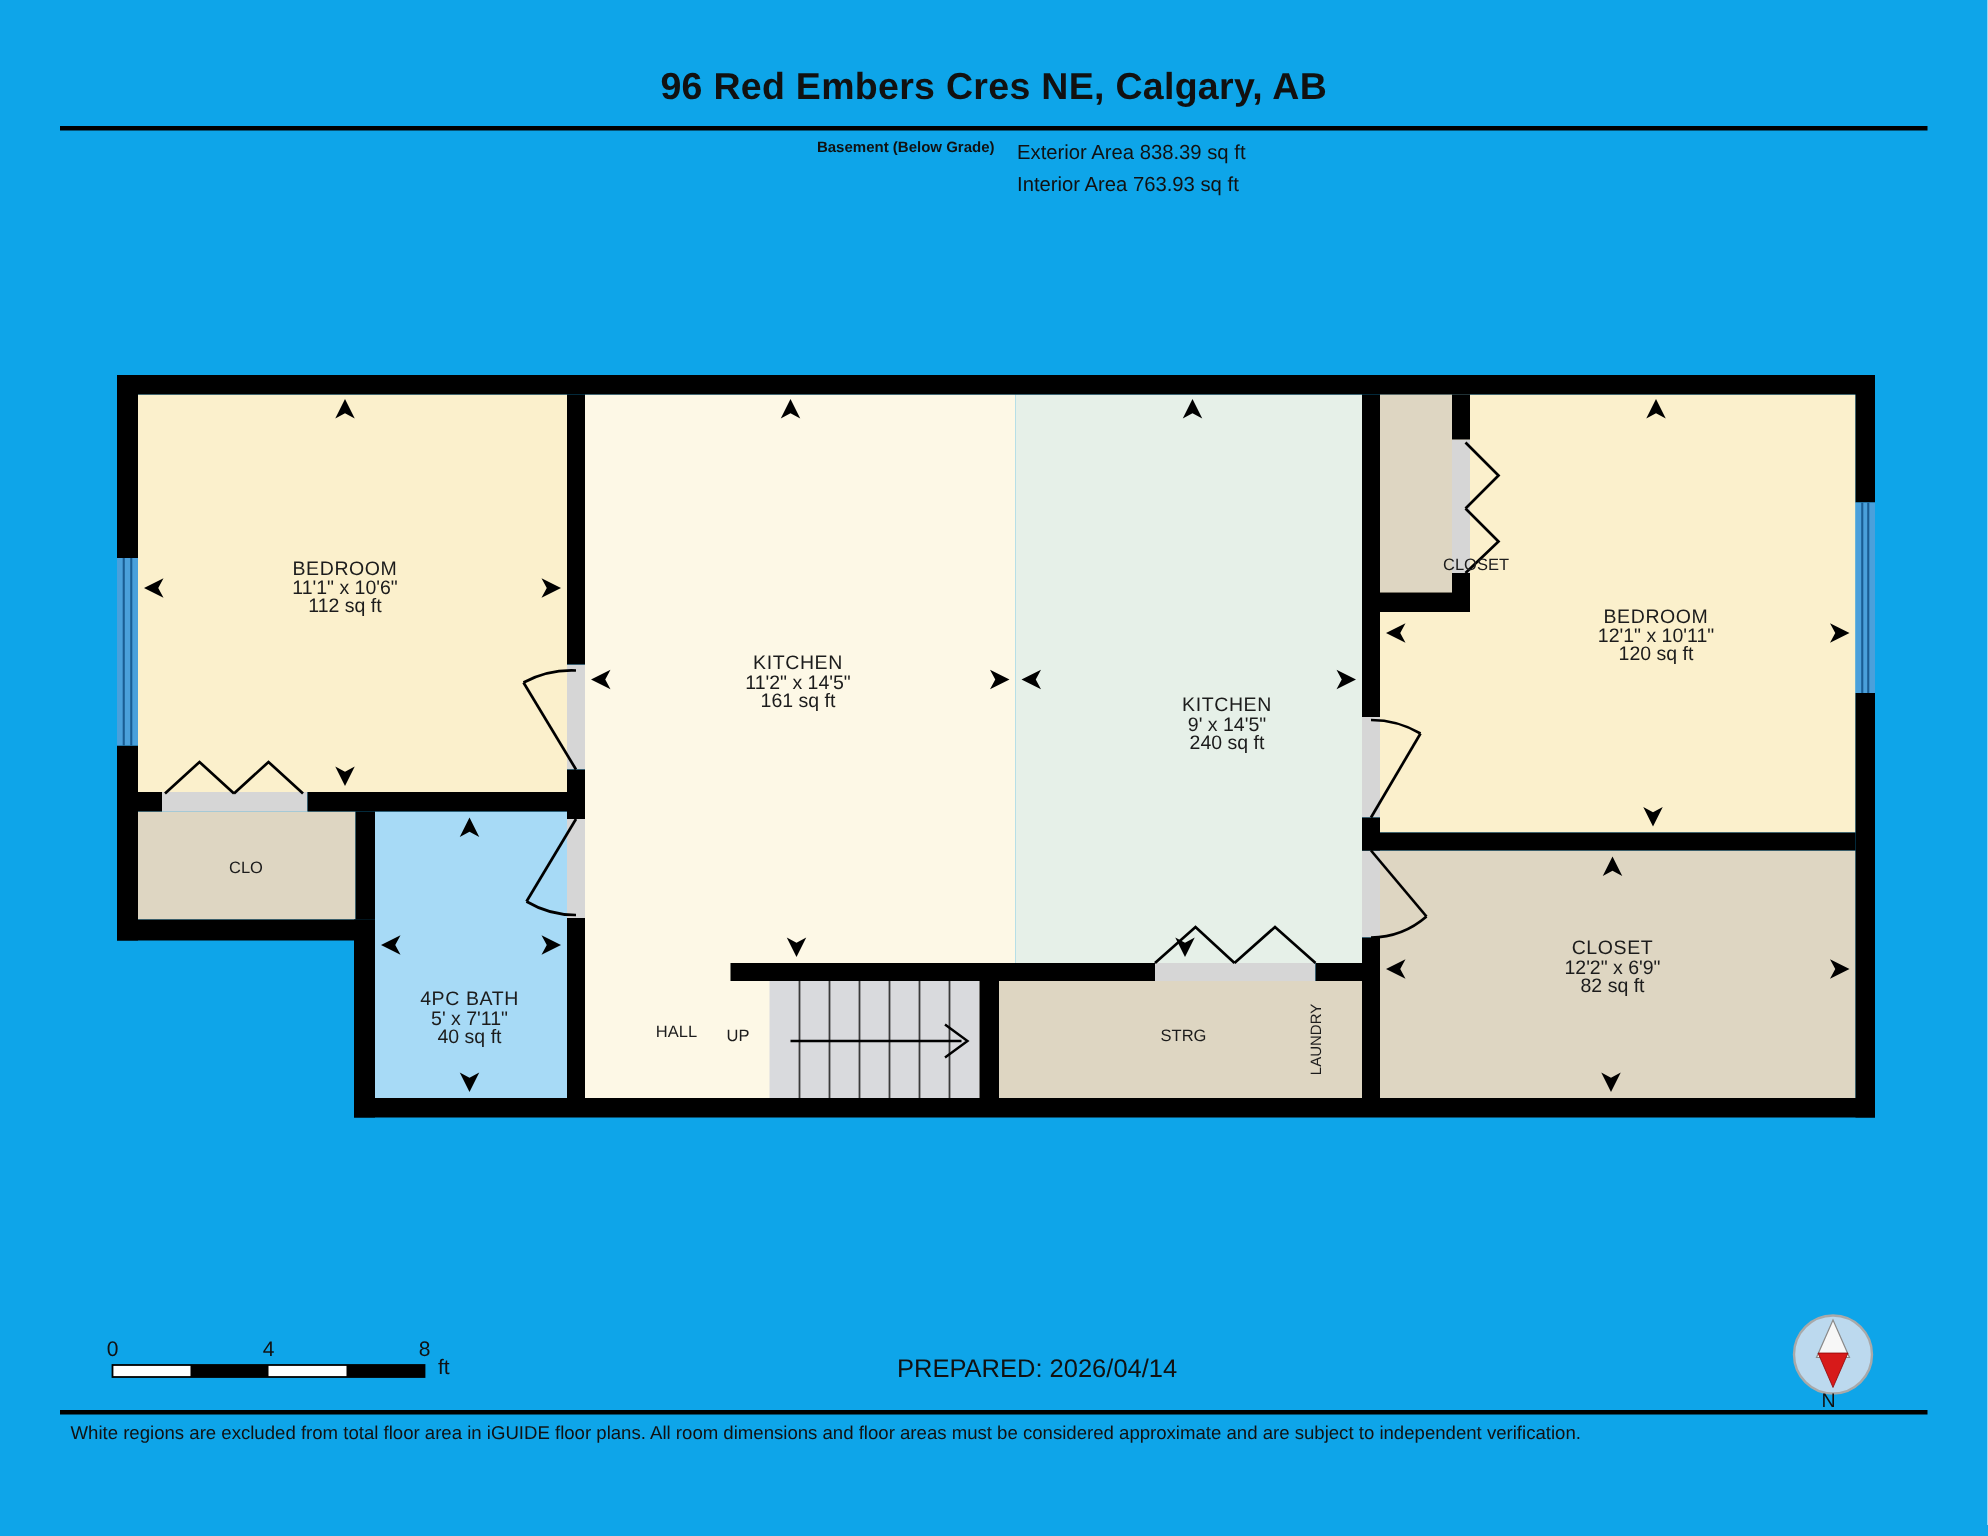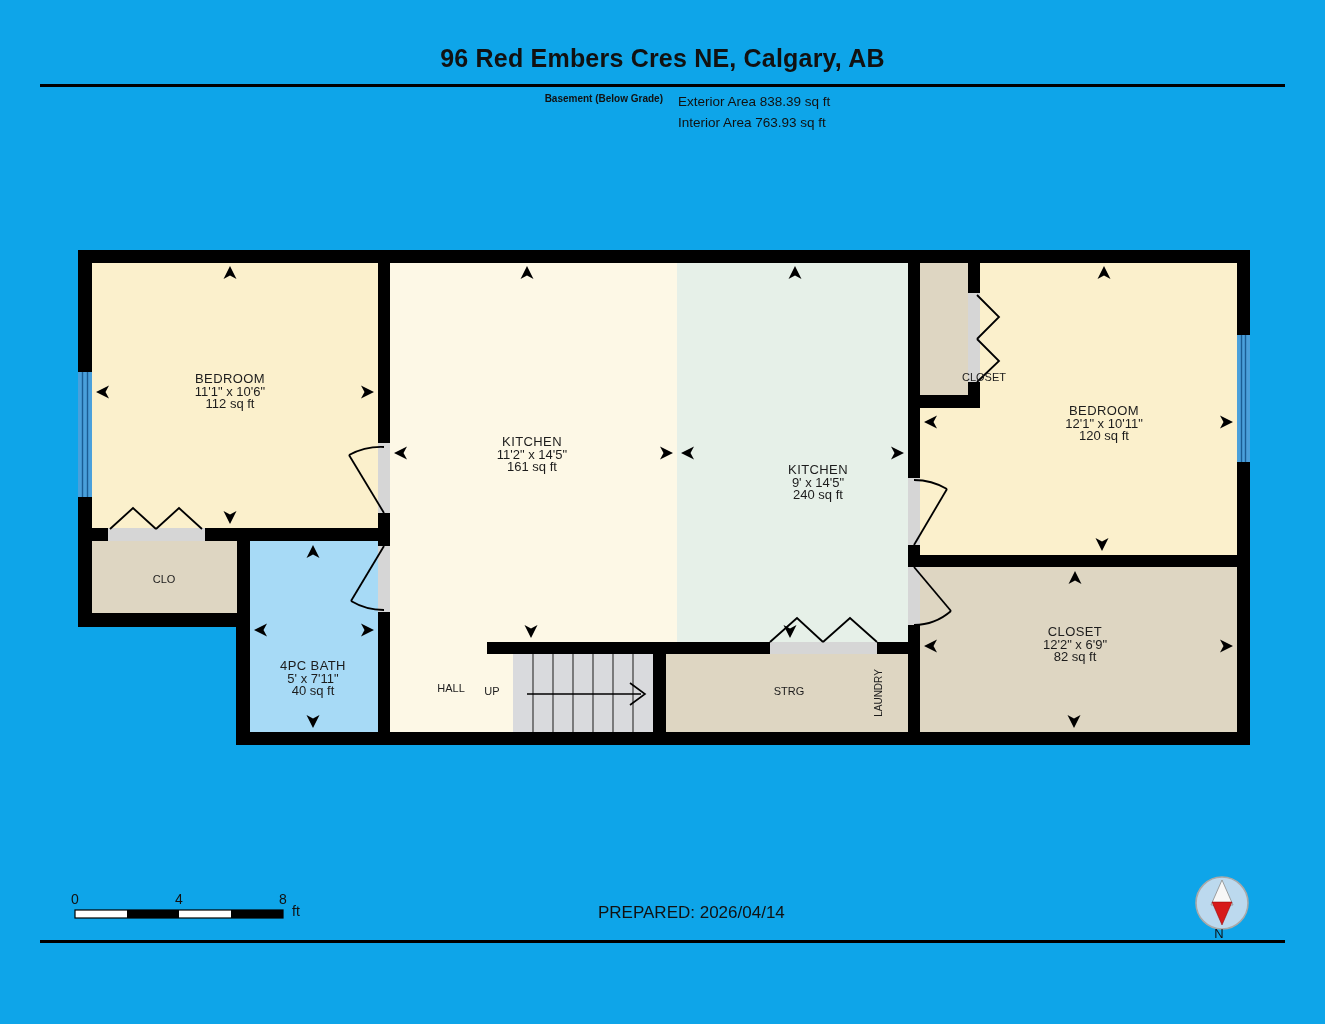--- a/index.html
+++ b/index.html
@@ -220,14 +220,15 @@
   <div class="abs scale-num" style="left:75px;top:891px;">0</div>
   <div class="abs scale-num" style="left:179px;top:891px;">4</div>
   <div class="abs scale-num" style="left:283px;top:891px;">8</div>
   <div class="abs ft-label" style="left:292px;top:903px;">ft</div>
 
   <div class="abs prepared" style="left:598px;top:903px;">PREPARED: 2026/04/14</div>
 
   <div class="abs compass-n" style="left:1219px;top:926px;">N</div>
 
   <div class="abs rule" style="left:40px;top:940px;width:1245px;height:3px;"></div>
+  <div class="abs disclaimer">White regions are excluded from total floor area in iGUIDE floor plans. All room dimensions and floor areas must be considered approximate and are subject to independent verification.</div>
 
 </div>
 
 </body></html>

